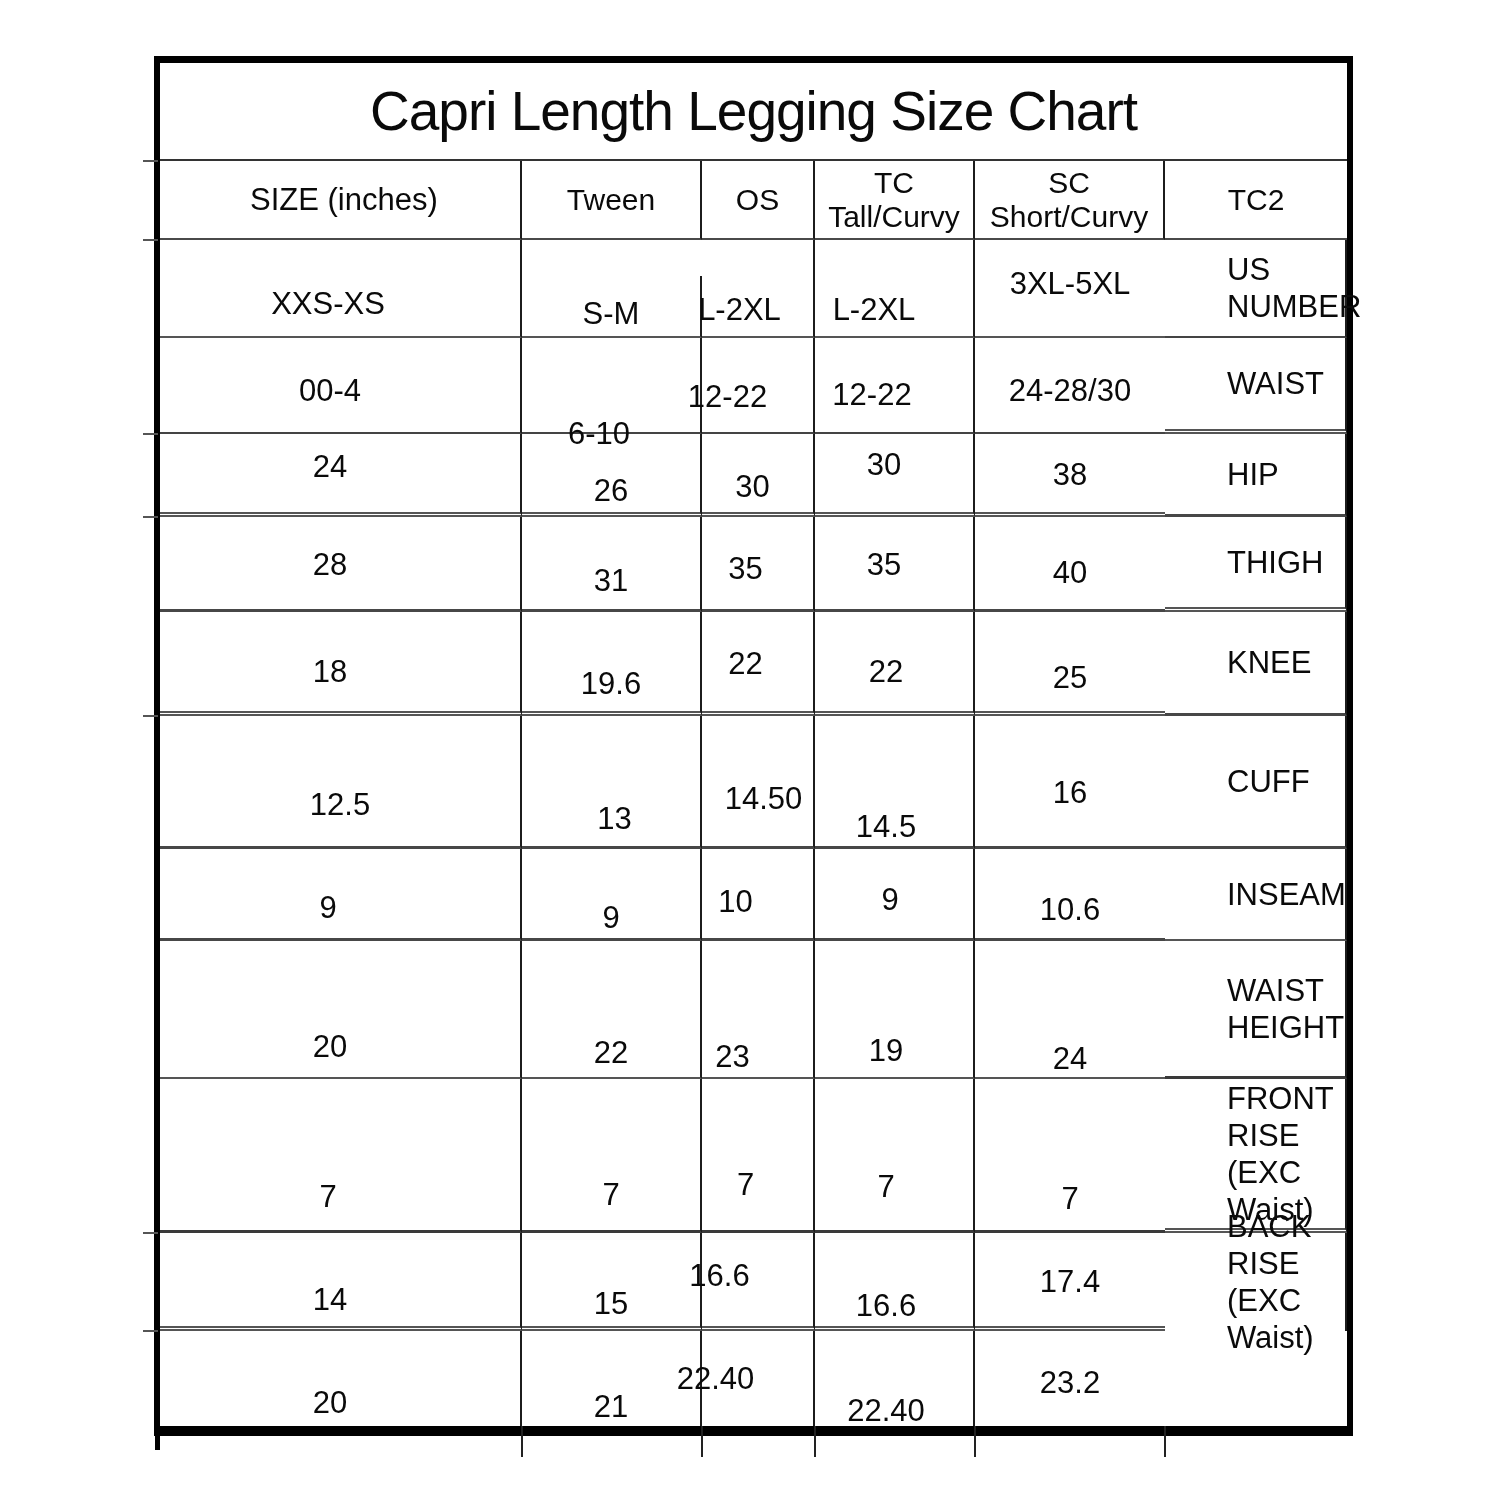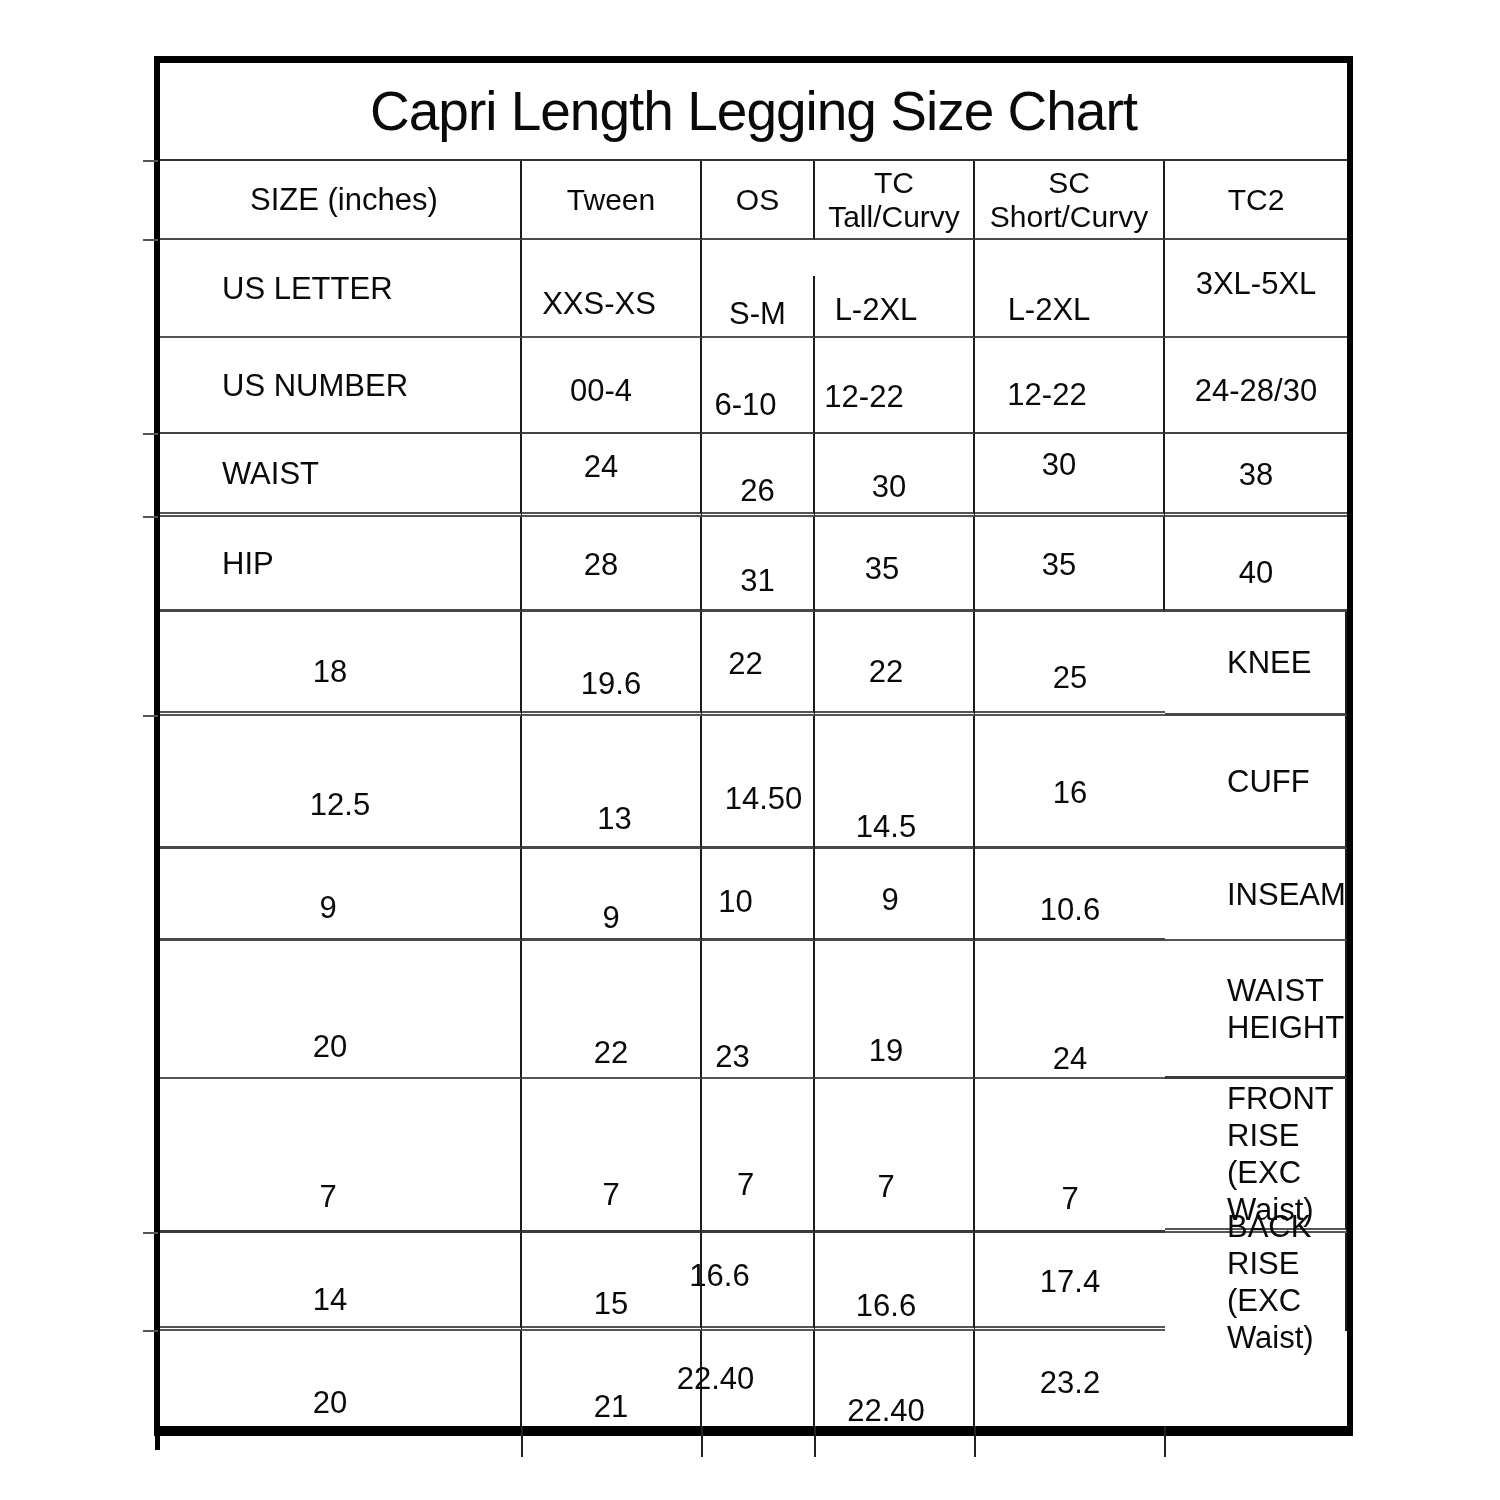--- a/index.html
+++ b/index.html
@@ -63,41 +63,40 @@
     <div class="cell title-cell">Capri Length Legging Size Chart</div>
 
   <div class="cell lcell size-label" style="border-bottom: 2px solid rgb(74, 74, 74); border-right: 2px solid rgb(28, 28, 28);">SIZE (inches)</div>
       <div class="cell hcell" style="border-bottom: 2px solid rgb(74, 74, 74); border-right: 2px solid rgb(28, 28, 28);">Tween</div>
       <div class="cell hcell" style="border-bottom: 2px solid rgb(74, 74, 74); border-right: 2px solid rgb(28, 28, 28);">OS</div>
       <div class="cell hcell" style="border-bottom: 2px solid rgb(74, 74, 74); border-right: 2px solid rgb(28, 28, 28);">TC
 Tall/Curvy</div>
       <div class="cell hcell" style="border-bottom: 2px solid rgb(74, 74, 74); border-right: 2px solid rgb(28, 28, 28);">SC
 Short/Curvy</div>
       <div class="cell hcell" style="border-bottom: 2px solid rgb(74, 74, 74);">TC2</div>
-      <div class="cell lcell" style="border-bottom: 2px solid rgb(85, 85, 85); border-right: 2px solid rgb(28, 28, 28);">US LETTER</div>
       <div class="cell vcell" style="border-bottom: 2px solid rgb(85, 85, 85); border-right: 2px solid rgb(28, 28, 28);">
         <span style="transform: translate(-12px, 16px);">XXS-XS</span>
       </div>
       <div class="cell vcell" style="border-bottom: 2px solid rgb(85, 85, 85); border-right: 2px solid rgb(28, 28, 28); margin-top: 36px;">
         <span style="transform: translate(0px, 8px);">S-M</span>
       </div>
       <div class="cell vcell" style="border-bottom: 2px solid rgb(85, 85, 85); border-right: 2px solid rgb(28, 28, 28);">
         <span style="transform: translate(-18px, 22px);">L-2XL</span>
       </div>
       <div class="cell vcell" style="border-bottom: 2px solid rgb(85, 85, 85); border-right: 2px solid rgb(28, 28, 28);">
         <span style="transform: translate(-20px, 22px);">L-2XL</span>
       </div>
       <div class="cell vcell" style="border-bottom: 2px solid rgb(85, 85, 85);">
         <span style="transform: translate(0px, -4px);">3XL-5XL</span>
       </div>
       <div class="cell lcell" style="border-bottom: 2px solid rgb(68, 68, 68); border-right: 2px solid rgb(28, 28, 28);">US NUMBER</div>
       <div class="cell vcell" style="border-bottom: 2px solid rgb(68, 68, 68); border-right: 2px solid rgb(28, 28, 28);">
         <span style="transform: translate(-10px, 6px);">00-4</span>
       </div>
-      <div class="cell vcell" style="border-bottom: 2px solid rgb(68, 68, 68); border-right: 2px solid rgb(28, 28, 28);">
+      <div class="cell vcell" style="border-bottom: 2px solid rgb(68, 68, 68); border-right: 2px solid rgb(28, 28, 28); align-items: flex-end;">
         <span style="transform: translate(-12px, 20px);">6-10</span>
       </div>
       <div class="cell vcell" style="border-bottom: 2px solid rgb(68, 68, 68); border-right: 2px solid rgb(28, 28, 28);">
         <span style="transform: translate(-30px, 12px);">12-22</span>
       </div>
       <div class="cell vcell" style="border-bottom: 2px solid rgb(68, 68, 68); border-right: 2px solid rgb(28, 28, 28);">
         <span style="transform: translate(-22px, 10px);">12-22</span>
       </div>
       <div class="cell vcell" style="border-bottom: 2px solid rgb(68, 68, 68);">
         <span style="transform: translate(0px, 6px);">24-28/30</span>
@@ -127,20 +126,21 @@
       </div>
       <div class="cell vcell" style="border-bottom: 3px solid rgb(71, 71, 71); border-right: 2px solid rgb(28, 28, 28);">
         <span style="transform: translate(-12px, 6px);">35</span>
       </div>
       <div class="cell vcell" style="border-bottom: 3px solid rgb(71, 71, 71); border-right: 2px solid rgb(28, 28, 28);">
         <span style="transform: translate(-10px, 2px);">35</span>
       </div>
       <div class="cell vcell" style="border-bottom: 3px solid rgb(71, 71, 71);">
         <span style="transform: translate(0px, 10px);">40</span>
       </div>
+      <div class="cell lcell" style="border-bottom: 5px double rgb(85, 85, 85); border-right: 2px solid rgb(28, 28, 28);">THIGH</div>
       <div class="cell vcell" style="border-bottom: 5px double rgb(85, 85, 85); border-right: 2px solid rgb(28, 28, 28);">
         <span style="transform: translate(-10px, 10px);">18</span>
       </div>
       <div class="cell vcell" style="border-bottom: 5px double rgb(85, 85, 85); border-right: 2px solid rgb(28, 28, 28);">
         <span style="transform: translate(0px, 22px);">19.6</span>
       </div>
       <div class="cell vcell" style="border-bottom: 5px double rgb(85, 85, 85); border-right: 2px solid rgb(28, 28, 28);">
         <span style="transform: translate(-12px, 2px);">22</span>
       </div>
       <div class="cell vcell" style="border-bottom: 5px double rgb(85, 85, 85); border-right: 2px solid rgb(28, 28, 28);">

